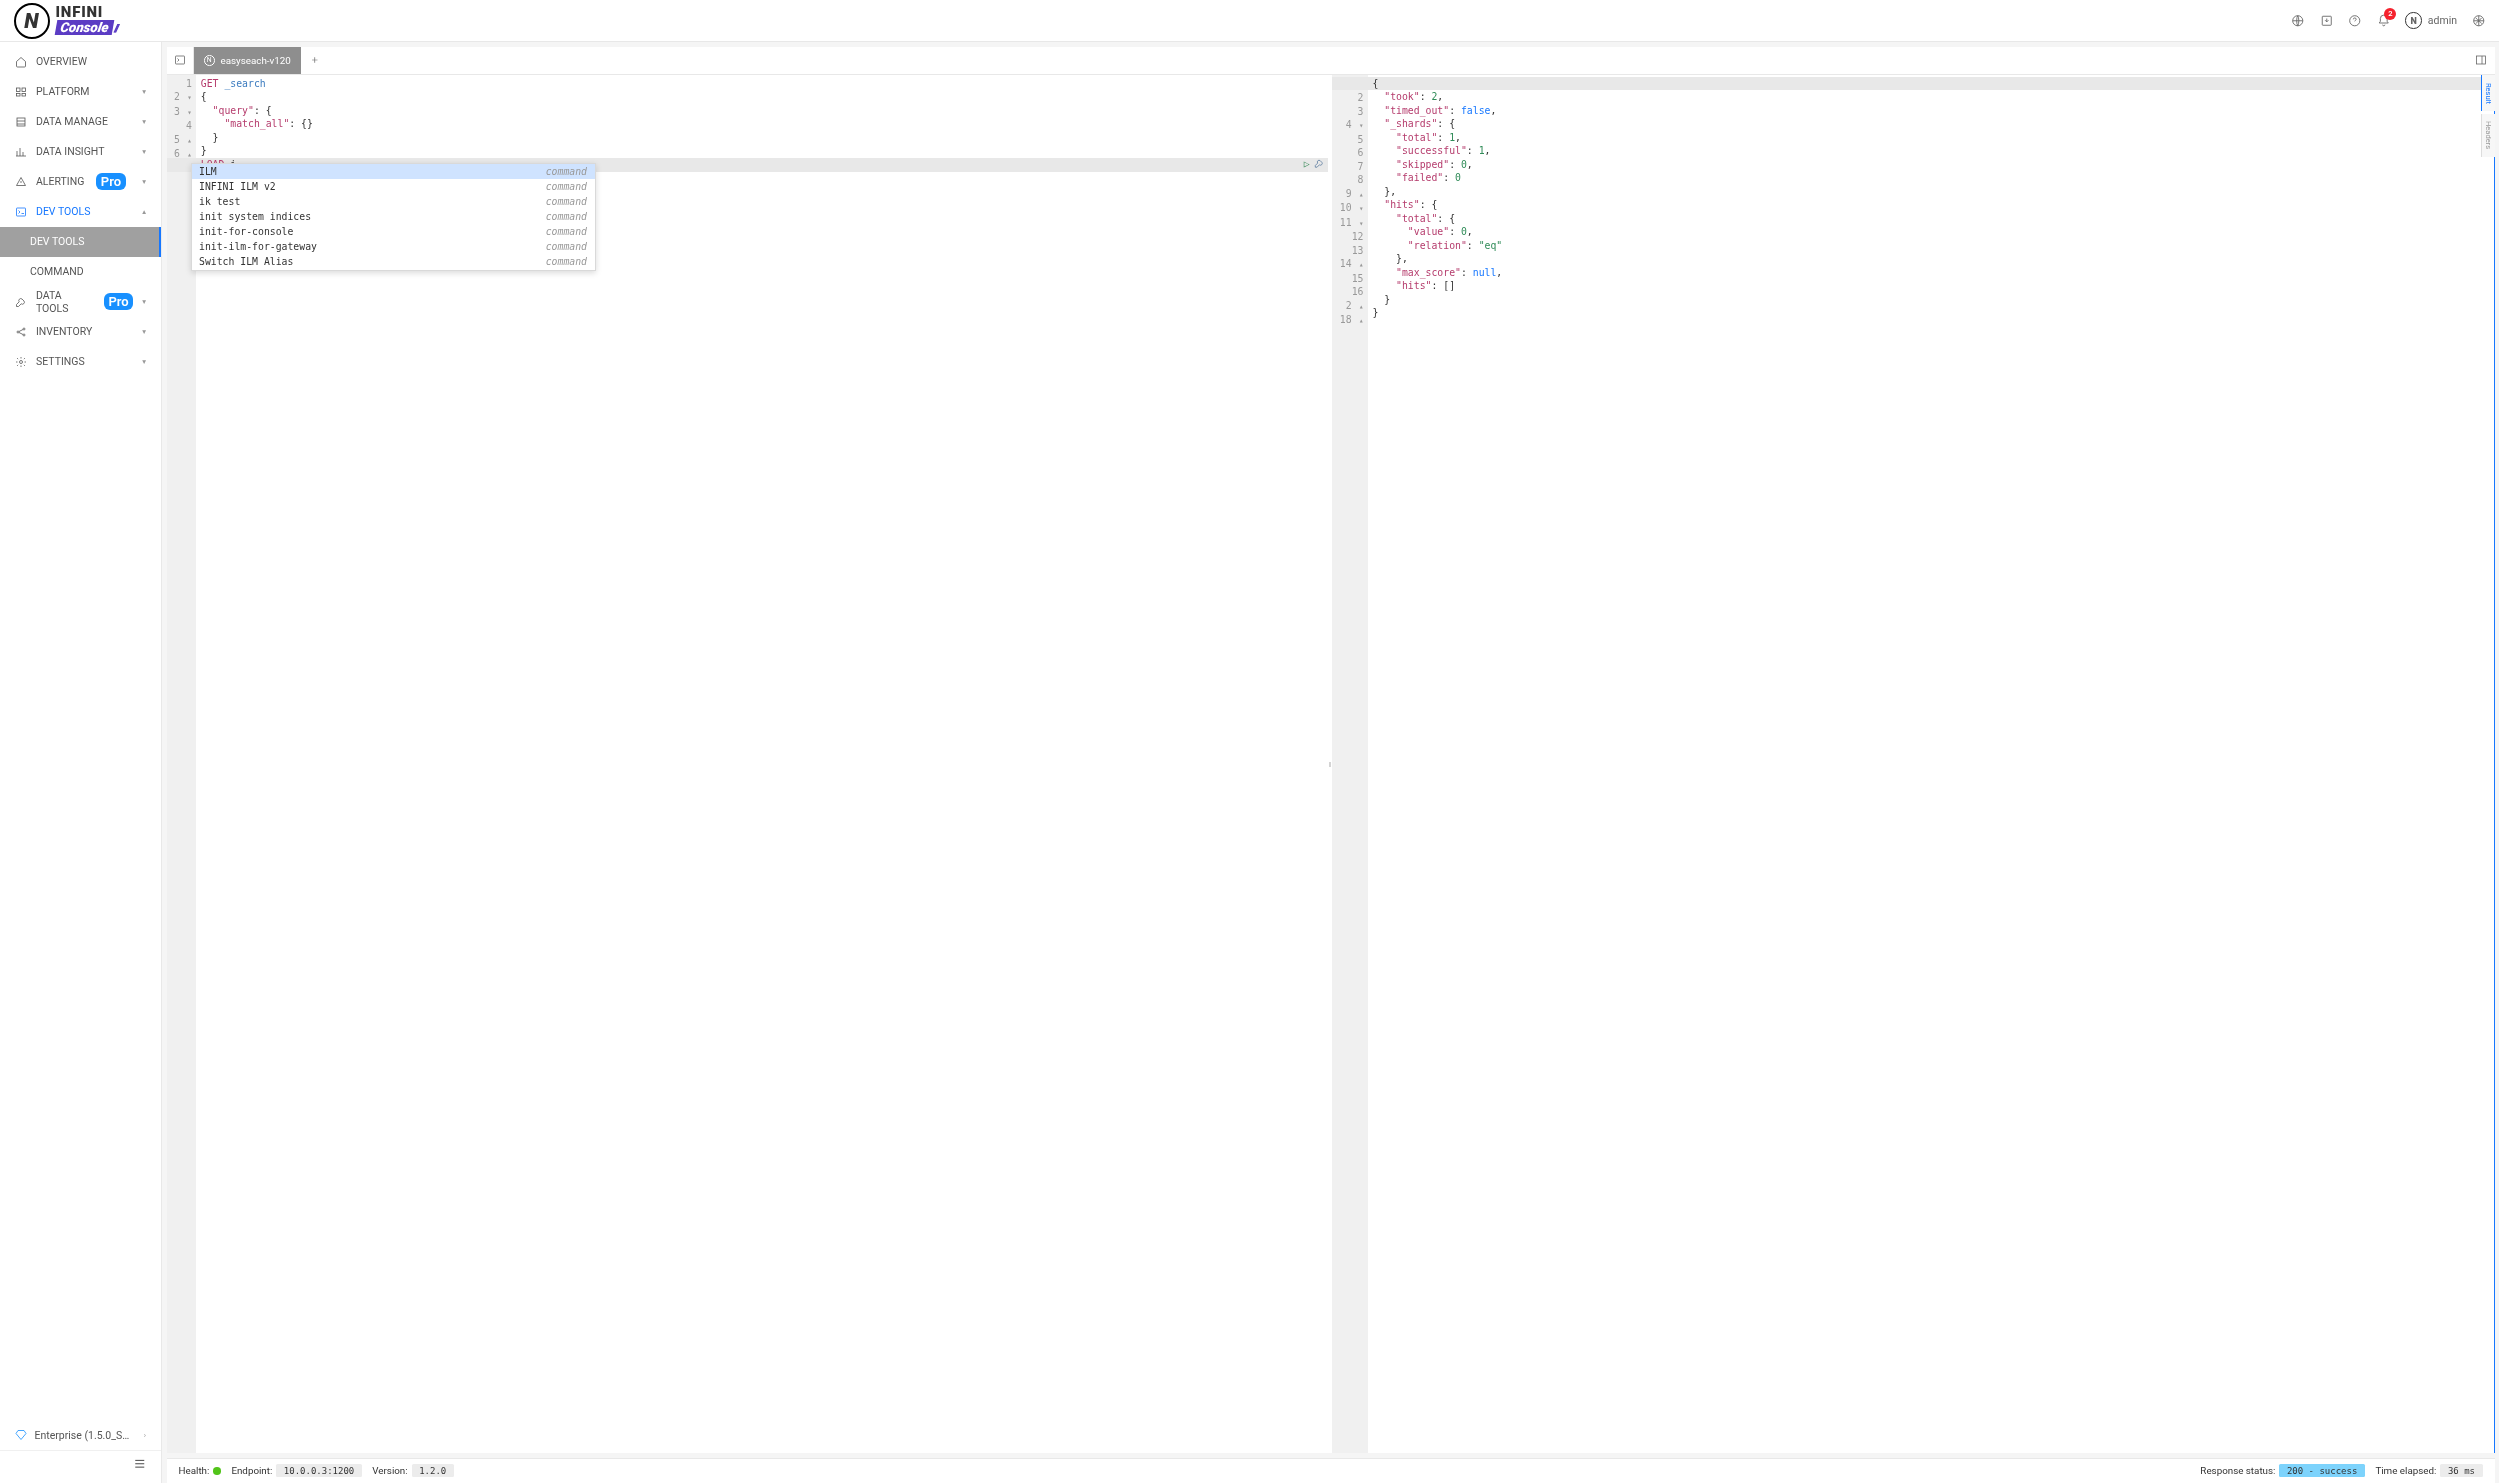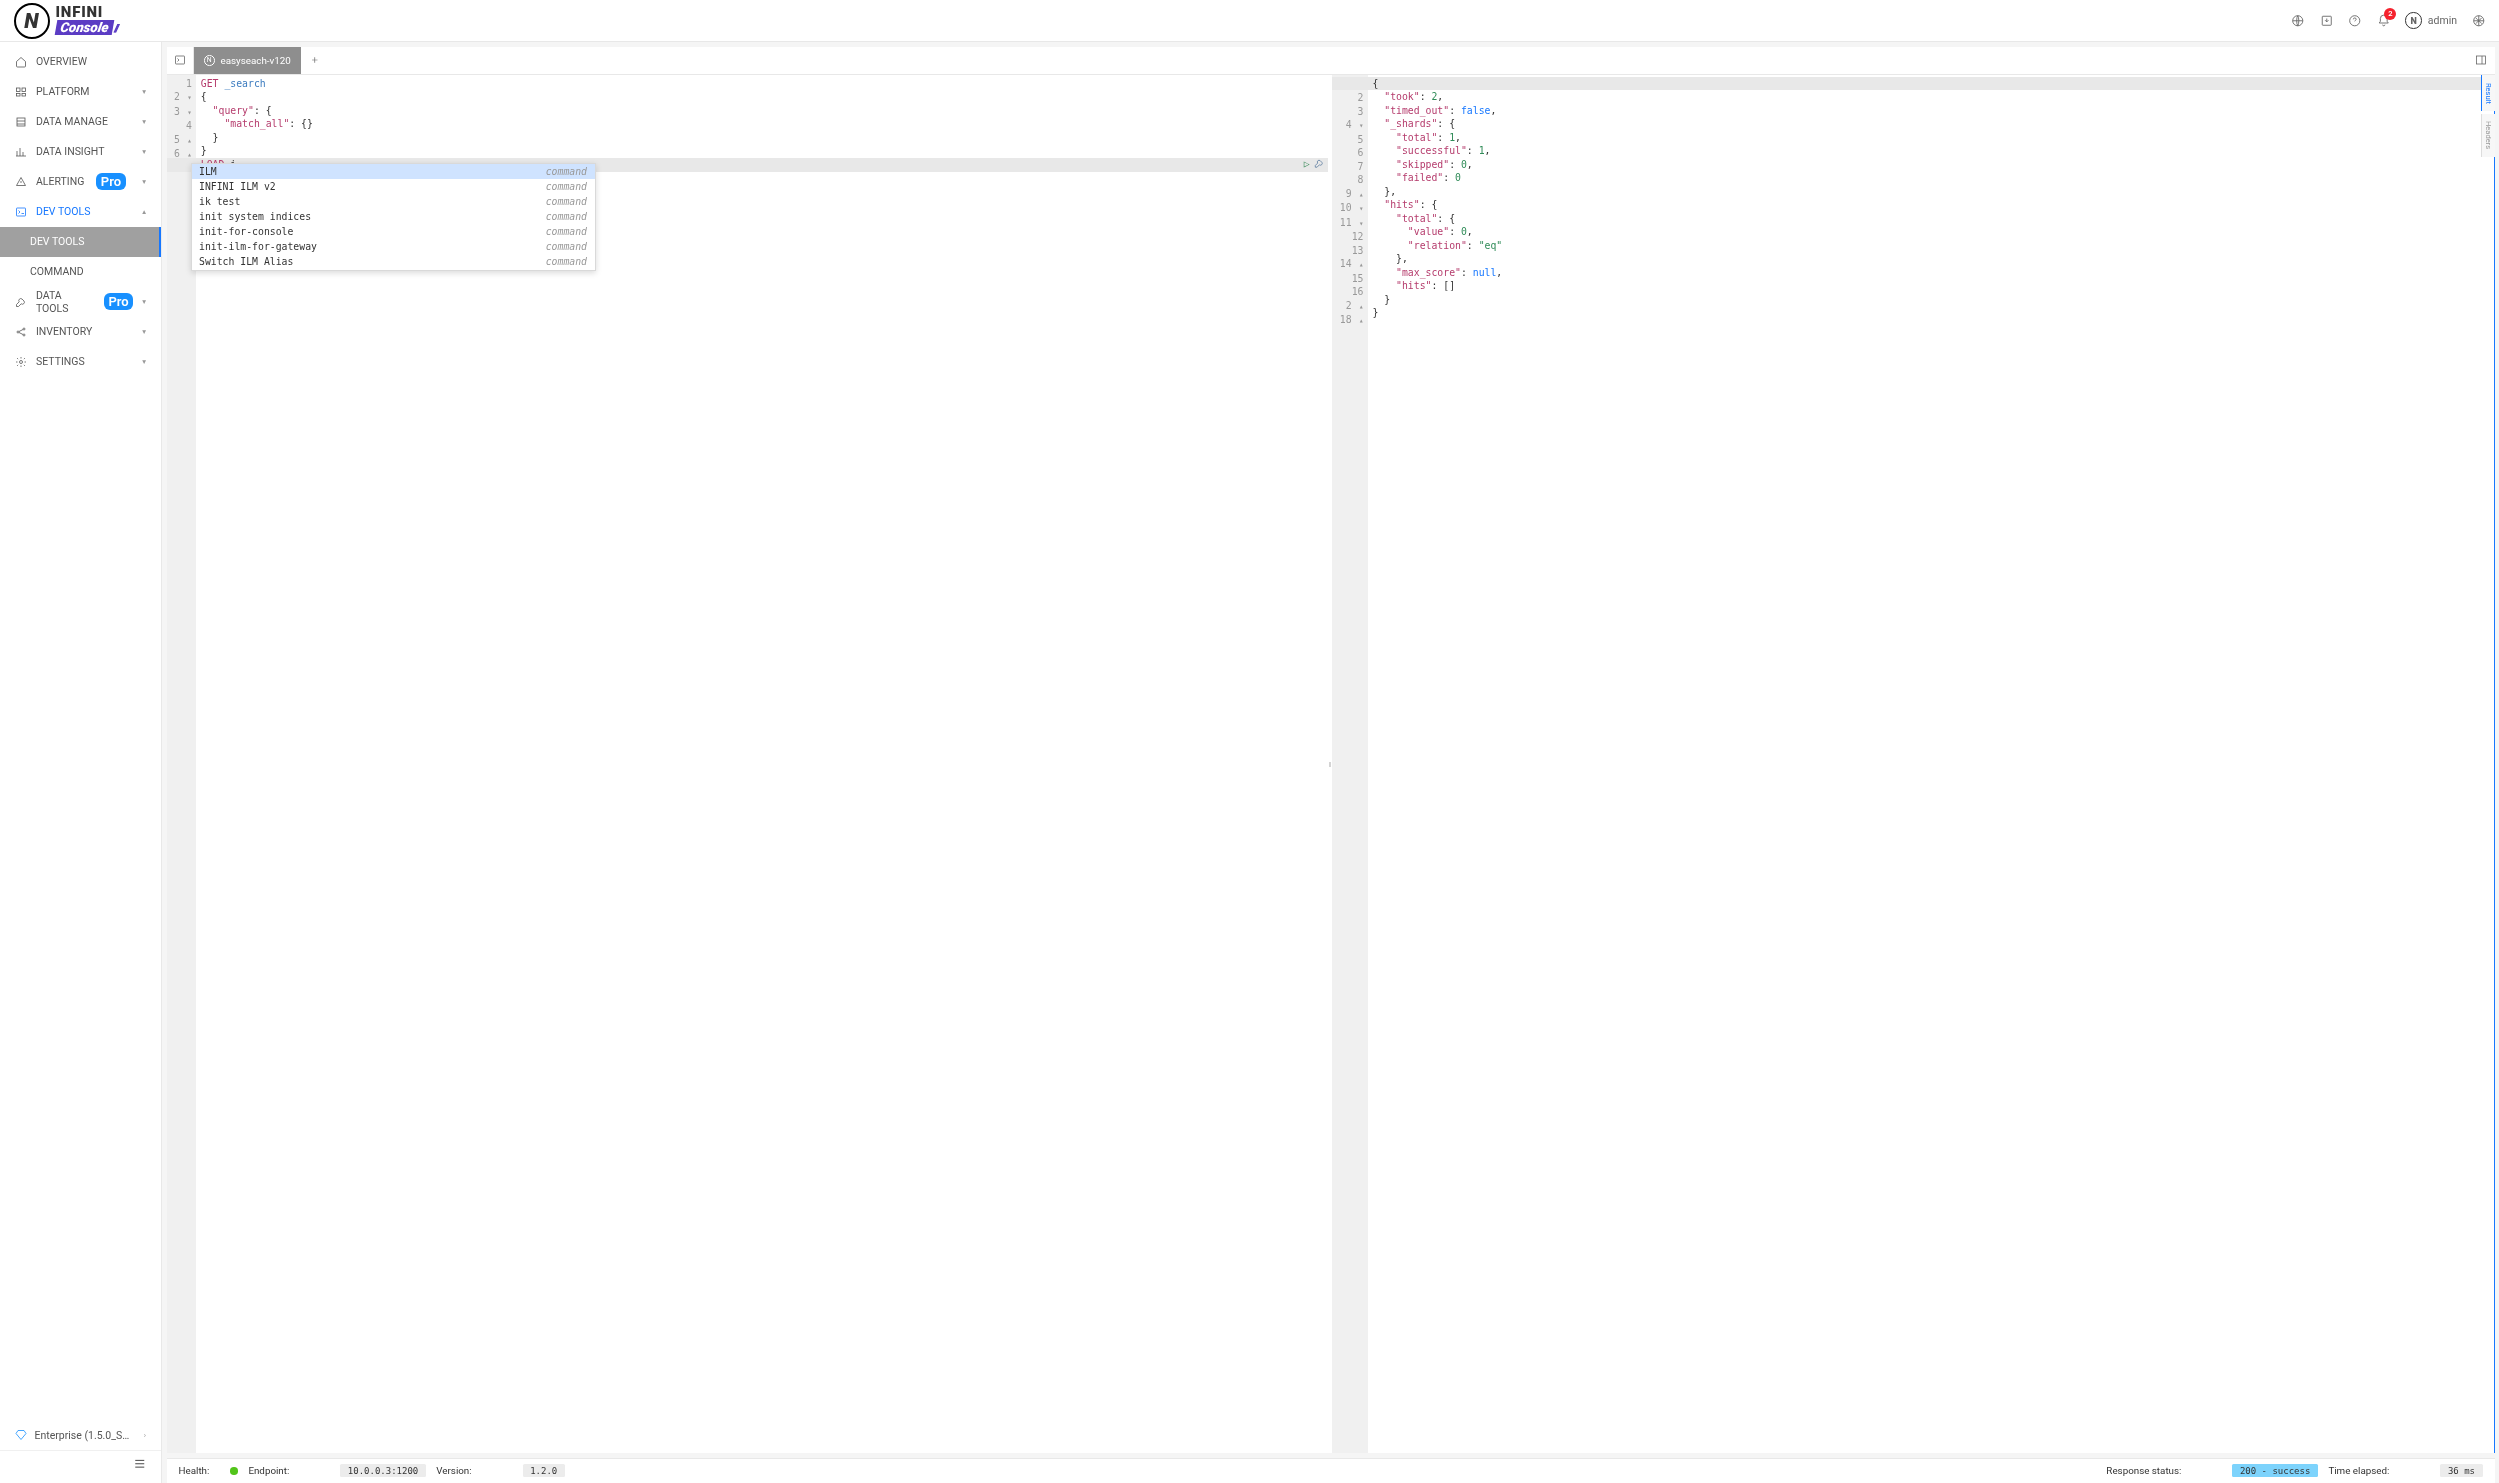--- a/index.html
+++ b/index.html
@@ -57,23 +57,23 @@
 .run-icons span { cursor:pointer; color:#3b8c5a; }
 .run-icons .wrench { color:#5b7ba0; }
 .autocomplete { position:absolute; z-index:10; background:#fff; border:0.8px solid #d9d9d9; box-shadow:0 1.5px 6px rgba(0,0,0,0.15); font-family:"Menlo","Consolas",monospace; font-size:9.8px; min-width:405px; }
 .ac-item { display:flex; justify-content:space-between; padding:0.8px 7.5px; cursor:pointer; line-height:13.5px; }
 .ac-item.sel { background:#cfe3ff; }
 .ac-hint { color:#999; font-style:italic; }
 .side-tabs { position:absolute; right:0; top:0; bottom:0; width:13.5px; display:flex; flex-direction:column; }
 .side-tab { flex:0 0 auto; writing-mode:vertical-rl; text-orientation:mixed; padding:7.5px 1.5px; font-size:7.5px; color:#1677ff; background:#f7f7f7; border-left:1.5px solid #1677ff; cursor:pointer; text-align:center; }
 .side-tab.inactive { color:#999; border-left:1.5px solid #ddd; margin-top:3px; }
 .statusbar { height:25.5px; background:#fff; border-top:0.8px solid #e8e8e8; display:flex; align-items:center; padding:0 12px; font-size:9.8px; gap:10.5px; margin:0 4.5px 0 4.5px; }
-.sb-group { display:flex; align-items:center; gap:21px; }
+.sb-group { display:flex; align-items:center; gap:4px; }
 .dot { width:7.5px; height:7.5px; border-radius:50%; background:#52c41a; display:inline-block; }
-.chip { background:#ececec; padding:1.5px 7.5px; border-radius:1.5px; font-family:monospace; font-size:9px;margin-left:30px; }
+.chip { background:#ececec; padding:1.5px 7.5px; border-radius:1.5px; font-family:monospace; font-size:9px; }
 .chip.success { background:#7dd3fc; }
 .sb-right { margin-left:auto; display:flex; align-items:center; gap:10.5px; }
 svg { display:block; }
 </style>
 </head>
 <body>
 
 <div class="app">
 
   <div class="header">

